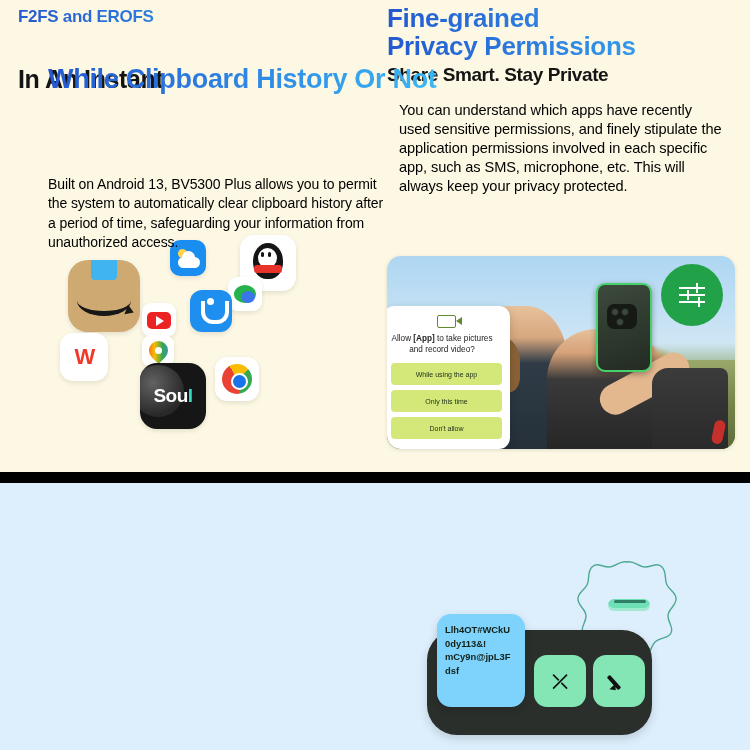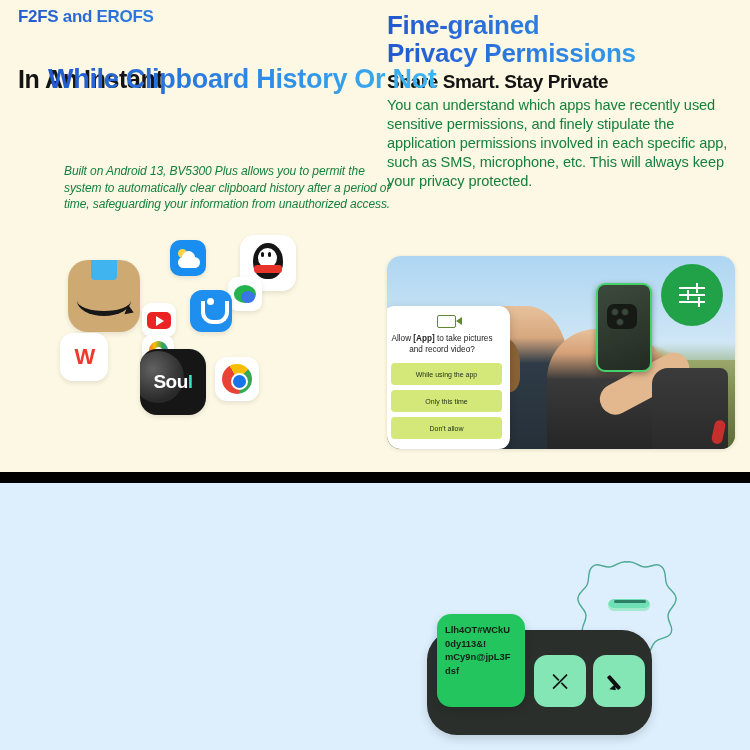--- a/index.html
+++ b/index.html
@@ -10,40 +10,40 @@
   }
   .page{position:relative;width:750px;height:750px;}
 
   
   .top-section{
     position:absolute;left:0;top:0;width:750px;height:472px;
     background:#fdf8e3;display:flex;
   }
   .col{position:relative;box-sizing:border-box;}
   .col-left{width:375px;height:472px;padding:8px 18px 0 18px;}
-  .col-right{width:375px;height:472px;padding:7px 14px 0 12px;}
+  .col-right{width:375px;height:472px;padding:0 14px 0 12px;}
 
   .gradient-head{
     font-weight:700;letter-spacing:-0.3px;line-height:1.08;
     background:linear-gradient(90deg,#2458cf 0%,#2f8ae6 55%,#3ab7f2 100%);
     -webkit-background-clip:text;background-clip:text;
     -webkit-text-fill-color:transparent;color:#2f8ae6;
     margin:0;
   }
   .h-left{font-size:17px;}
   .h-right{font-size:26px;padding-top:4px;}
 
   .black-head{
     font-weight:700;color:#141414;margin:0;letter-spacing:-0.4px;
   }
   .bh-left{font-size:25px;line-height:1.25;padding-top:6px;}
   .bh-right{font-size:19px;line-height:1.2;padding-top:4px;}
 
   .body-copy{
-    color:#15803d;font-size:13.6px;line-height:1.33;margin:0;
+    color:#000000;font-size:13.6px;line-height:1.33;margin:12px;
     font-weight:500;letter-spacing:-0.1px;
   }
   .bc-left{padding-top:24px;}
   .bc-right{padding-top:2px;font-size:14.6px;line-height:1.3;}
 
   
   .icon-cloud{position:absolute;left:0;top:235px;width:375px;height:215px;}
   .app{position:absolute;border-radius:22%;
        box-shadow:0 2px 5px rgba(0,0,0,.10);
        display:flex;align-items:center;justify-content:center;
@@ -81,21 +81,21 @@
     background:linear-gradient(135deg,#ea4335 0%,#fbbc04 35%,#34a853 65%,#4285f4 100%);}
   .gm-dot{position:absolute;width:7px;height:7px;background:#fff;border-radius:50%;left:13px;top:12px;}
 
   .ic-blue{left:190px;top:55px;width:42px;height:42px;background:#1f8fef;border-radius:12px;}
   .bl-u{position:absolute;width:20px;height:19px;border:4px solid #fff;border-top:none;border-radius:0 0 12px 12px;left:11px;top:11px;}
   .bl-dot{position:absolute;width:7px;height:7px;background:#fff;border-radius:50%;left:17px;top:8px;}
 
   .ic-wps{left:60px;top:98px;width:48px;height:48px;background:#fff;border-radius:13px;}
   .wps-w{font-weight:900;font-size:22px;color:#f1392a;letter-spacing:-2px;}
 
-  .ic-soul{left:140px;top:114px;width:66px;height:66px;background:#161616;border-radius:17px;}
+  .ic-soul{left:140px;top:128px;width:66px;height:66px;background:#161616;border-radius:17px;}
   .soul-blob{position:absolute;width:52px;height:52px;border-radius:50%;left:-8px;top:2px;
     background:radial-gradient(circle at 40% 35%,#6f6f6f 0%,#2c2c2c 70%);opacity:.85;}
   .soul-txt{position:relative;color:#fff;font-size:19px;font-weight:700;letter-spacing:-0.5px;}
   .soul-l{color:#35e0c0;}
 
   .ic-chrome{left:215px;top:122px;width:44px;height:44px;background:#fff;border-radius:12px;}
   .cr-out{position:absolute;width:30px;height:30px;border-radius:50%;left:7px;top:7px;
     background:conic-gradient(from 210deg,#ea4335 0deg 120deg,#fbbc04 120deg 200deg,#34a853 200deg 320deg,#ea4335 320deg 360deg);}
   .cr-in{position:absolute;width:13px;height:13px;border-radius:50%;background:#1a73e8;left:15.5px;top:15.5px;border:2px solid #fff;}
 
@@ -165,37 +165,37 @@
   
   .divider{position:absolute;left:0;top:472px;width:750px;height:11px;background:#000;}
 
   
   .bottom-section{
     position:absolute;left:0;top:483px;width:750px;height:267px;
     background:#ddeffd;
   }
   .b-head{position:absolute;left:48px;top:65px;font-size:27px;}
   .b-sub{position:absolute;left:48px;top:96px;font-size:25px;}
-  .b-copy{position:absolute;left:64px;top:163px;width:340px;font-size:12px;line-height:1.38;font-style:italic;}
+  .b-copy{position:absolute;left:36px;top:163px;width:340px;font-size:14px;line-height:1.38;}
 
   
   .scallop{position:absolute;left:572px;top:558px;width:110px;height:105px;}
   .scallop svg{width:100%;height:100%;}
   .pill-hl{position:absolute;left:36px;top:41px;width:42px;height:12px;border-radius:8px;
     background:#6fdfb5;box-shadow:inset 0 -3px 0 rgba(255,255,255,.35);}
   .pill-hl:after{content:"";position:absolute;left:6px;top:1px;width:32px;height:3px;background:#2f7f66;border-radius:3px;}
 
   .clip-tray{
     position:absolute;left:427px;top:630px;width:225px;height:105px;
     background:#2a2f2c;border-radius:30px;
     box-shadow:0 4px 10px rgba(0,0,0,.15);
   }
   .clip-note{
     position:absolute;left:10px;top:-16px;width:88px;height:93px;
-    background:#22c55e;border-radius:14px;
+    background:#7dd3fc;border-radius:14px;
     padding:9px 8px;box-sizing:border-box;
     font-size:9.4px;line-height:1.45;color:#132018;font-weight:600;
     box-shadow:0 3px 8px rgba(0,0,0,.16);
     white-space:pre-line;
   }
   .clip-btn{position:absolute;top:25px;width:52px;height:52px;background:#84e6b4;border-radius:13px;
     display:flex;align-items:center;justify-content:center;}
   .cb1{left:107px;} .cb2{left:166px;}
   .shuffle-ic{font-size:19px;color:#101010;font-weight:700;line-height:1;}
   .pencil-ic{position:relative;width:20px;height:20px;}

